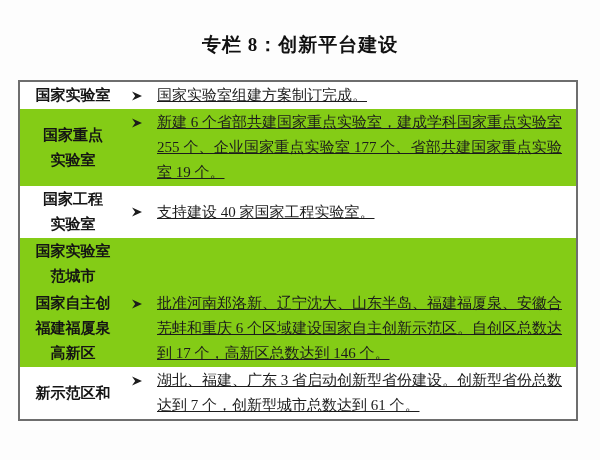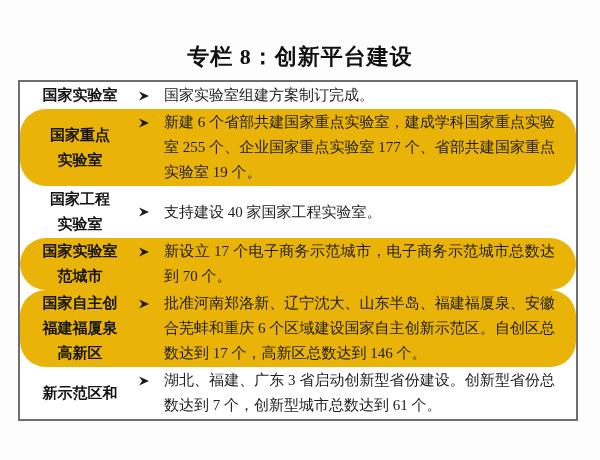--- a/index.html
+++ b/index.html
@@ -12,58 +12,58 @@
     font-family: "Liberation Serif", "DejaVu Serif", serif;
     color: #1c1c1c;
   }
   .page {
     position: relative;
     width: 600px;
     height: 460px;
   }
   .doc-title {
     position: absolute;
-    top: 42px;
+    top: 32px;
     left: 0;
     width: 100%;
     text-align: center;
-    font-size: 22px;
+    font-size: 19px;
     font-weight: bold;
     letter-spacing: 1px;
     color: #111;
   }
   .panel {
     position: absolute;
     left: 18px;
     top: 80px;
     width: 556px;
     border: 2px solid #6e6e6e;
     background: #ffffff;
   }
   .row {
     display: grid;
     grid-template-columns: 88px 1fr;
     align-items: center;
-    padding: 1px 16px;
+    padding: 1px 9px;
   }
   .row.alt {
-    background: #eab308;
-    border-radius: 26px;
+    background: #84cc16;
   }
   .cell-label {
     text-align: center;
     font-weight: bold;
     font-size: 15px;
     line-height: 25px;
     white-space: pre-line;
     color: #141414;
   }
   .cell-content {
     display: flex;
     align-items: flex-start;
+    text-decoration: underline;
   }
   .bullet {
     flex: none;
     width: 40px;
     height: 25px;
     display: flex;
     align-items: center;
     justify-content: center;
   }
   .bullet svg {
@@ -124,28 +124,20 @@
               <polygon points="1,1.5 11,6 1,10.5 4.2,6" fill="#1c1c1c"></polygon>
             </svg>
           </span>
         <span class="content-text">支持建设 40 家国家工程实验室。</span>
       </div>
     </div>
 
     <div class="row alt">
       <div class="cell-label">国家实验室
 范城市</div>
-      <div class="cell-content">
-        <span class="bullet">
-            <svg viewBox="0 0 12 12">
-              <polygon points="1,1.5 11,6 1,10.5 4.2,6" fill="#1c1c1c"></polygon>
-            </svg>
-          </span>
-        <span class="content-text">新设立 17 个电子商务示范城市，电子商务示范城市总数达到 70 个。</span>
-      </div>
     </div>
 
 
     <div class="row alt">
       <div class="cell-label">国家自主创
 福建福厦泉
 高新区</div>
       <div class="cell-content">
         <span class="bullet">
             <svg viewBox="0 0 12 12">

